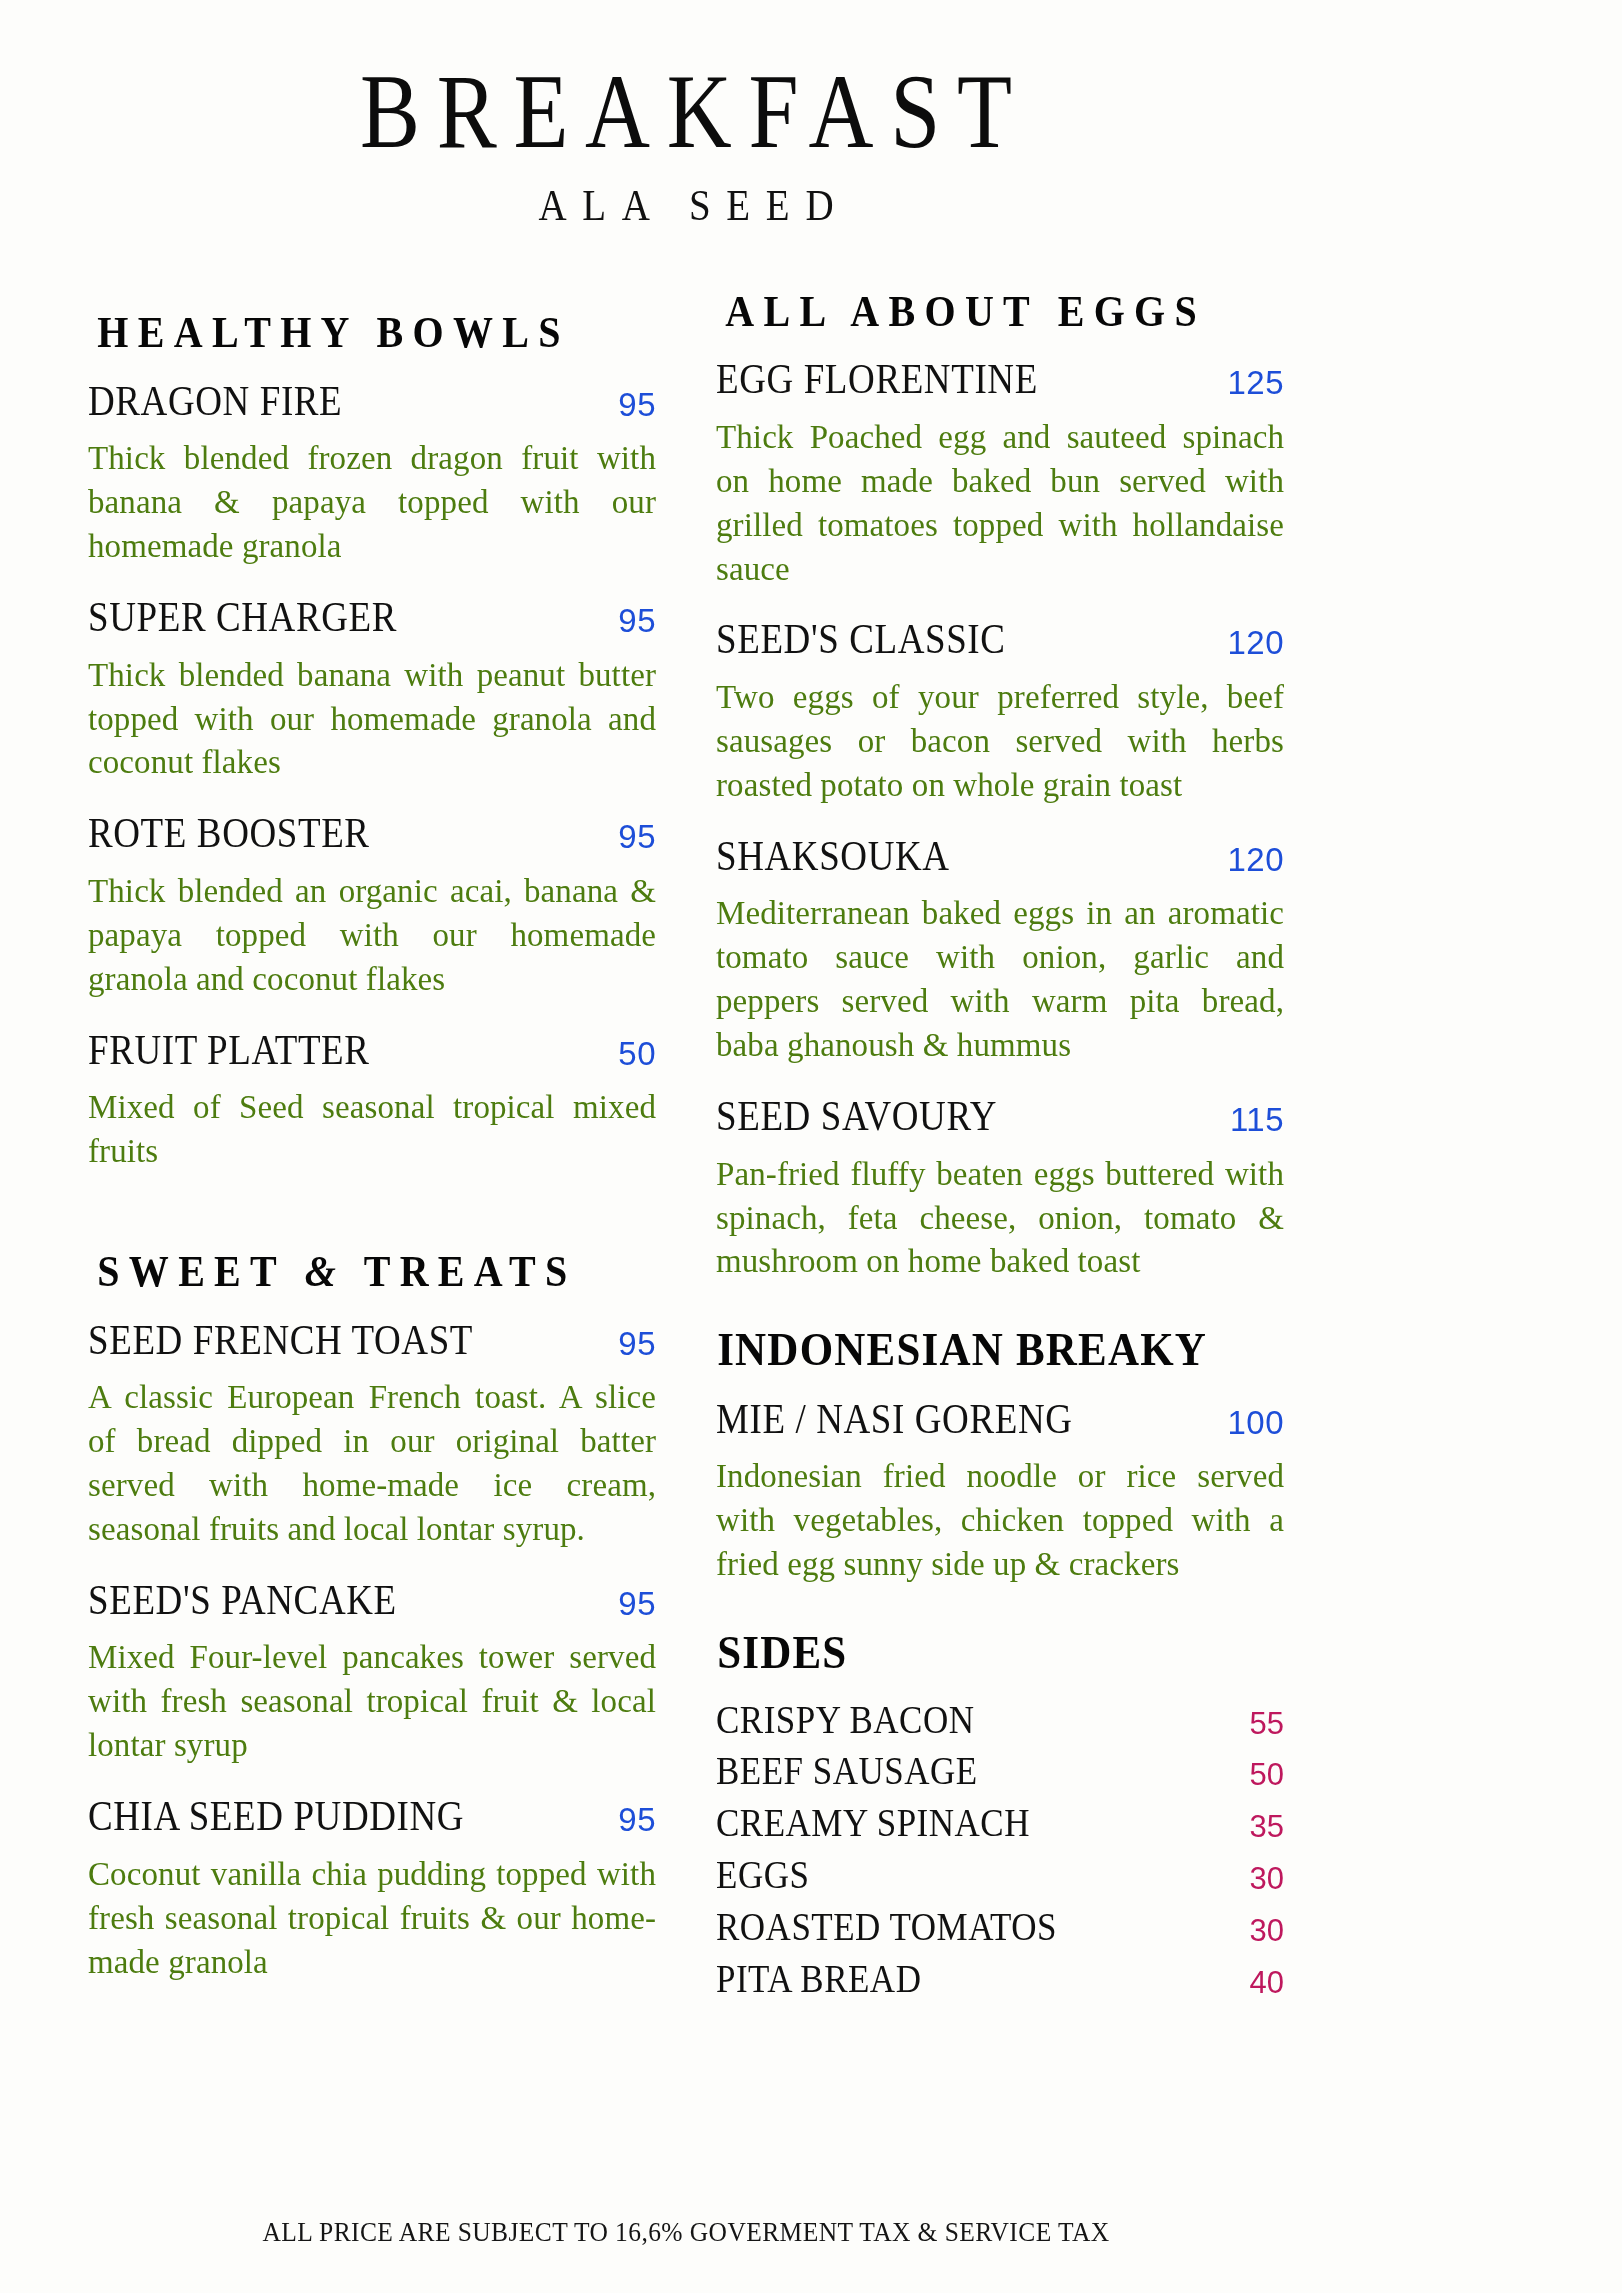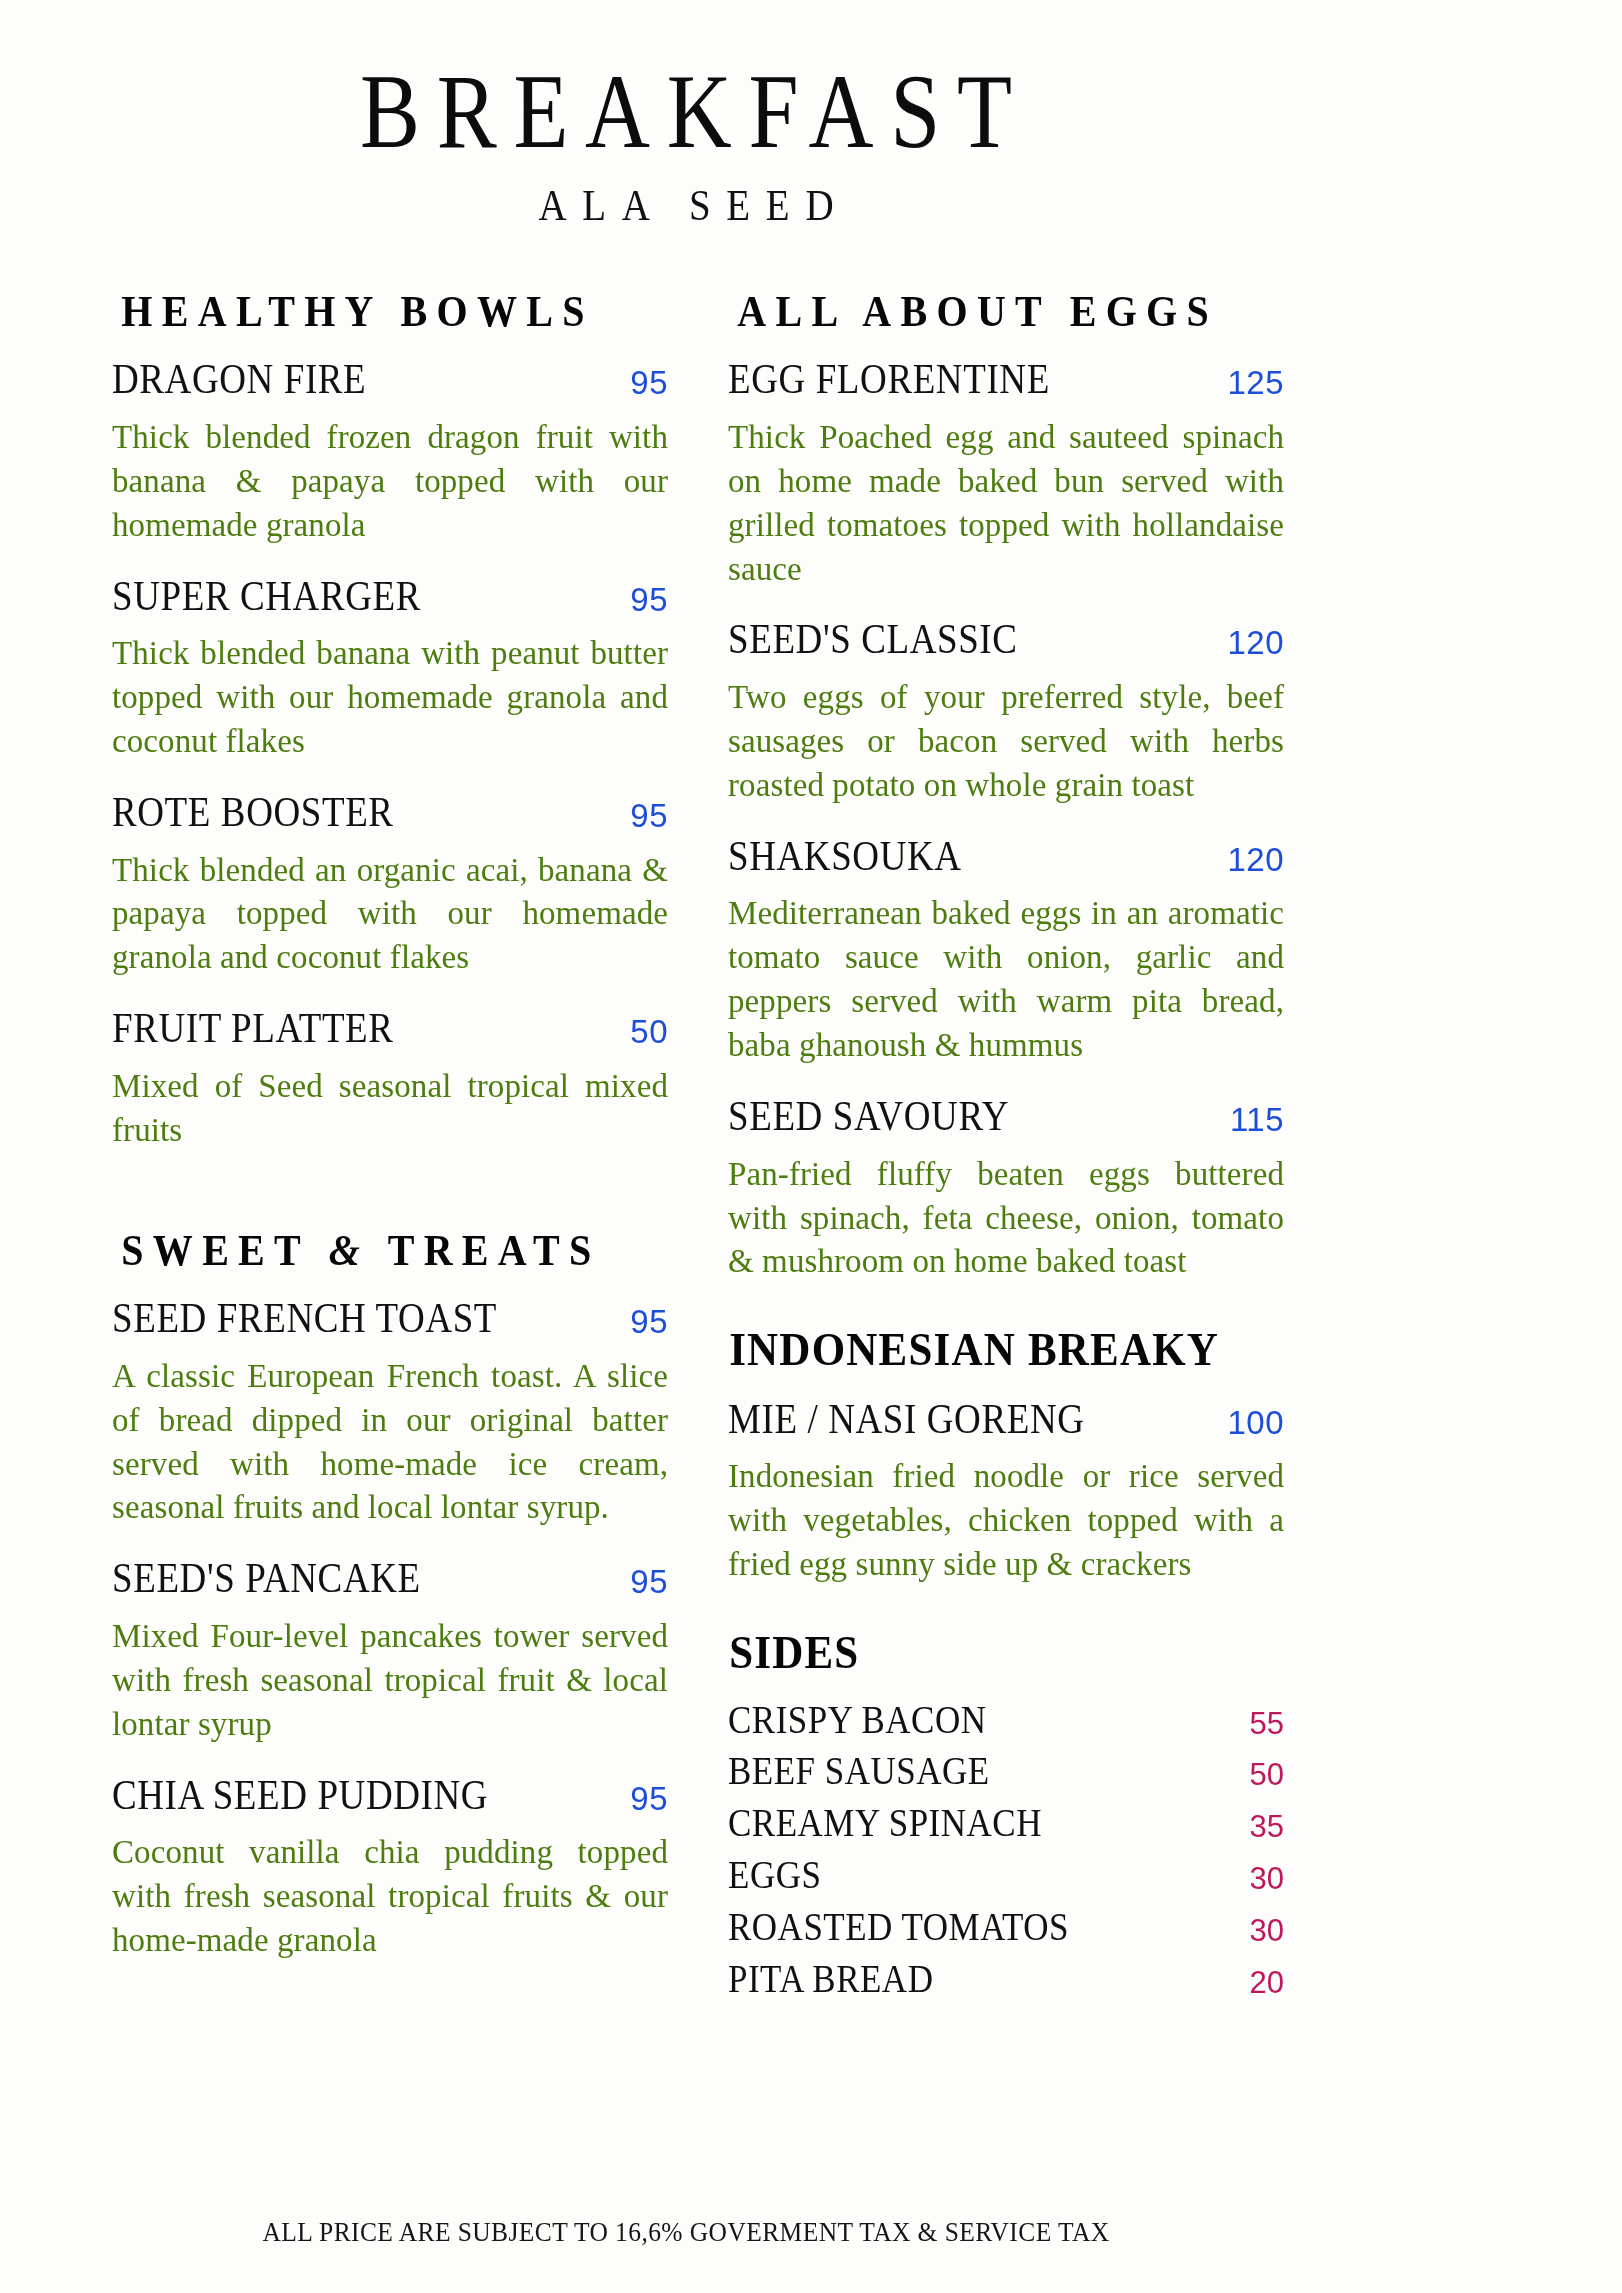--- a/index.html
+++ b/index.html
@@ -50,22 +50,21 @@
     margin: 33px 0 0 0;
     color: #111;
     transform: scaleY(1.12);
   }
 
   
   .columns {
     display: flex;
     margin-top: 61px;
     gap: 60px;
-    align-items: flex-start;
-    margin-left: 24px;
+    align-items: flex-end;
   }
   .col {
     flex: 1 1 0;
     min-width: 0;
   }
   .col-left  { max-width: 647px; }
   .col-right { max-width: 647px; }
 
   
   .section-head {
@@ -322,21 +321,21 @@
           <div class="side-row">
             <span class="side-name">EGGS</span>
             <span class="side-price">30</span>
           </div>
           <div class="side-row">
             <span class="side-name">ROASTED TOMATOS</span>
             <span class="side-price">30</span>
           </div>
           <div class="side-row">
             <span class="side-name">PITA BREAD</span>
-            <span class="side-price">20</span>
+            <span class="side-price">40</span>
           </div>
         </div>
       </div>
 
     </div>
   </div>
 
   <div class="footer">ALL PRICE ARE SUBJECT TO 16,6% GOVERMENT TAX &amp; SERVICE TAX</div>
 
 </div>

